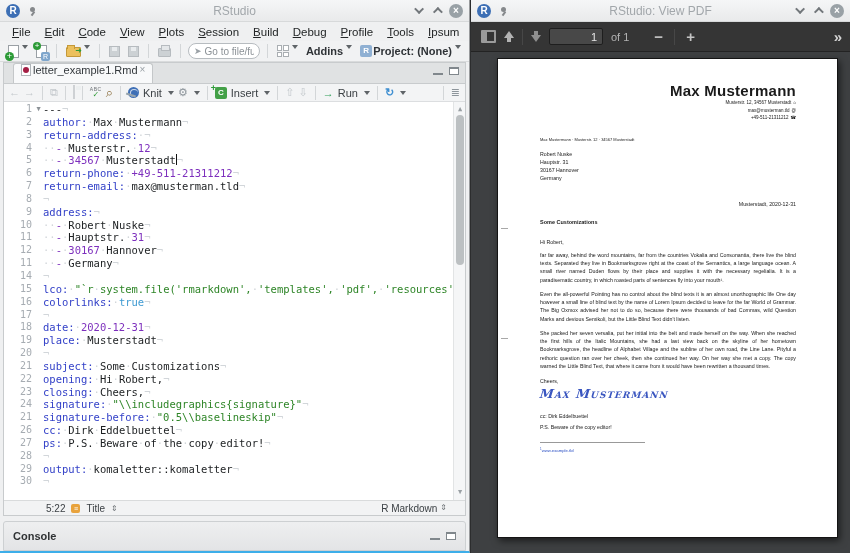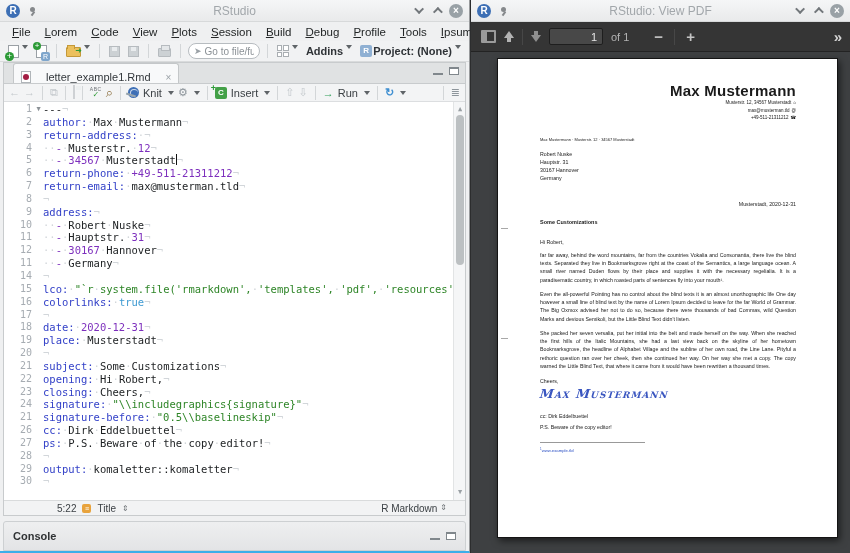--- a/index.html
+++ b/index.html
@@ -64,21 +64,21 @@
   .tlabel{font-size:11px;color:#2f3337;font-weight:bold;}
   .ico-rcube{width:12px;height:12px;background:#8fb0d3;border-radius:2px;color:#fff;font-size:8px;
     font-weight:bold;text-align:center;line-height:12px;}
 
   
   .source-pane{flex:1;min-height:0;margin:0 3px;background:#fff;border:1px solid #c8cbcd;
     display:flex;flex-direction:column;}
   .tabstrip{height:21px;flex:none;background:#e0e2e3;border-bottom:1px solid #c8cbcd;
     display:flex;align-items:flex-end;padding:0 2px;position:relative;}
   .tab{height:20px;background:#f8f9fa;border:1px solid #c4c7c9;border-bottom:none;
-    border-radius:3px 3px 0 0;display:flex;align-items:flex-end;padding:0 7px;gap:15px;margin-left:7px;}
+    border-radius:3px 3px 0 0;display:flex;align-items:flex-start;padding:0 7px;gap:2px;margin-left:7px;}
   .tab-icon{width:10px;height:12px;background:#fff;border:1px solid #b0b5b9;position:relative;}
   .tab-icon::after{content:"";position:absolute;left:1px;top:2px;width:6px;height:6px;border-radius:50%;background:#a41e44;}
   .tab-label{font-size:11px;color:#33383c;}
   .tab-close{color:#9aa1a6;font-size:10px;}
   .pane-btns{position:absolute;right:6px;top:4px;display:flex;gap:6px;}
   .pane-min{width:10px;height:8px;border-bottom:2px solid #80878c;}
   .pane-max{width:10px;height:8px;border:1px solid #80878c;border-top:2px solid #80878c;background:#fff;}
 
   .ed-toolbar{height:18px;flex:none;display:flex;align-items:center;gap:4px;padding:0 5px;
     background:#f3f4f5;border-bottom:1px solid #dcdee0;}
@@ -110,21 +110,21 @@
   .tk-s{color:#2e8527;}
   .tk-b{color:#3e9ad2;}
   .ws{color:#d2d6da;}
   .cursor{display:inline-block;width:1px;height:11px;background:#111;vertical-align:-1px;}
   .vscroll{position:absolute;right:0;top:0;bottom:0;width:12px;background:#f5f6f7;border-left:1px solid #e2e4e5;}
   .vscroll .arr{position:absolute;left:0;width:12px;text-align:center;font-size:7px;color:#9aa0a4;}
   .vscroll .thumb{position:absolute;left:2px;top:13px;width:8px;height:150px;border-radius:4px;background:#bcc0c2;}
 
   .statusbar{height:15px;flex:none;display:flex;align-items:center;background:#f2f3f4;
     border-top:1px solid #d9dbdc;font-size:10px;color:#3c4145;padding:0 6px;gap:6px;}
-  .pos{margin-left:11px;padding-left:36px;}
+  .pos{margin-left:0;padding-left:36px;}
   .scope-icon{width:9px;height:9px;background:#e8a33d;border-radius:2px;color:#fff;font-size:7px;
     line-height:9px;text-align:center;flex:none;}
   .updn{font-size:8px;color:#6b7074;letter-spacing:-1px;}
   .status-right{margin-left:auto;display:flex;gap:3px;margin-right:13px;}
 
   
   .console-panel{flex:none;height:30px;margin:5px 3px 0;background:linear-gradient(#eeeff0,#e3e4e6);
     border:1px solid #cdd0d2;border-radius:3px 3px 0 0;display:flex;align-items:center;padding:0 9px;}
   .console-title{font-size:11px;font-weight:bold;color:#2f3234;}
   .console-btns{margin-left:auto;display:flex;gap:6px;}
@@ -183,21 +183,21 @@
       <div class="title-text">RStudio</div>
       <div class="win-buttons">
         <div class="chev down"></div>
         <div class="chev up"></div>
         <div class="close-btn">×</div>
       </div>
     </div>
 
     <div class="menubar" id="menubar">
         <span class="menu-item">File</span>
-        <span class="menu-item">Lorem</span>
+        <span class="menu-item">Edit</span>
         <span class="menu-item">Code</span>
         <span class="menu-item">View</span>
         <span class="menu-item">Plots</span>
         <span class="menu-item">Session</span>
         <span class="menu-item">Build</span>
         <span class="menu-item">Debug</span>
         <span class="menu-item">Profile</span>
         <span class="menu-item">Tools</span>
         <span class="menu-item">Ipsum</span>
       </div>

